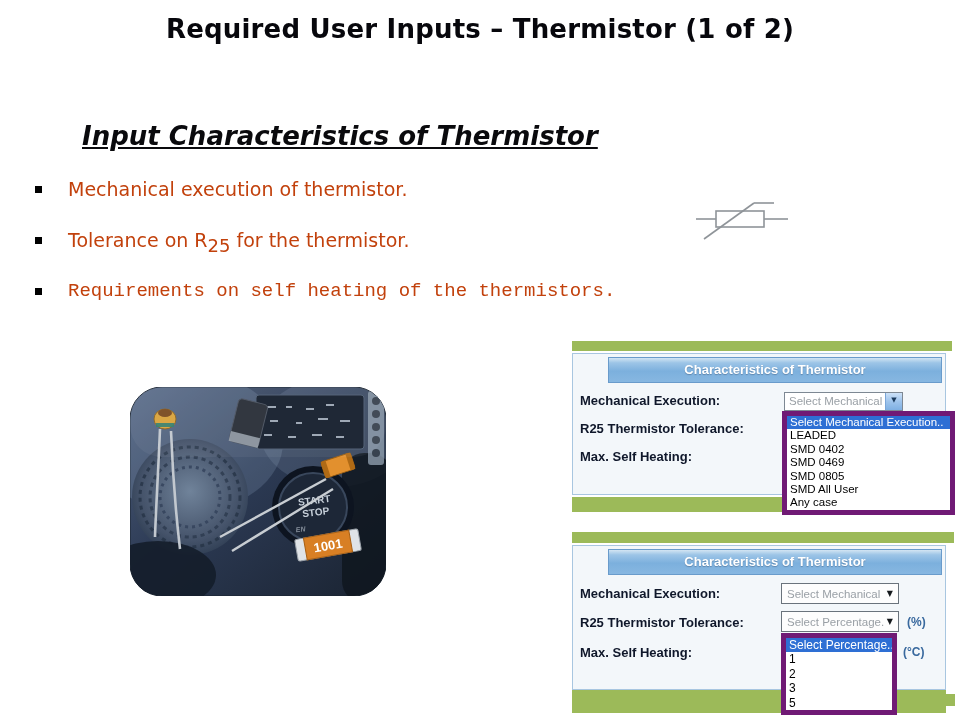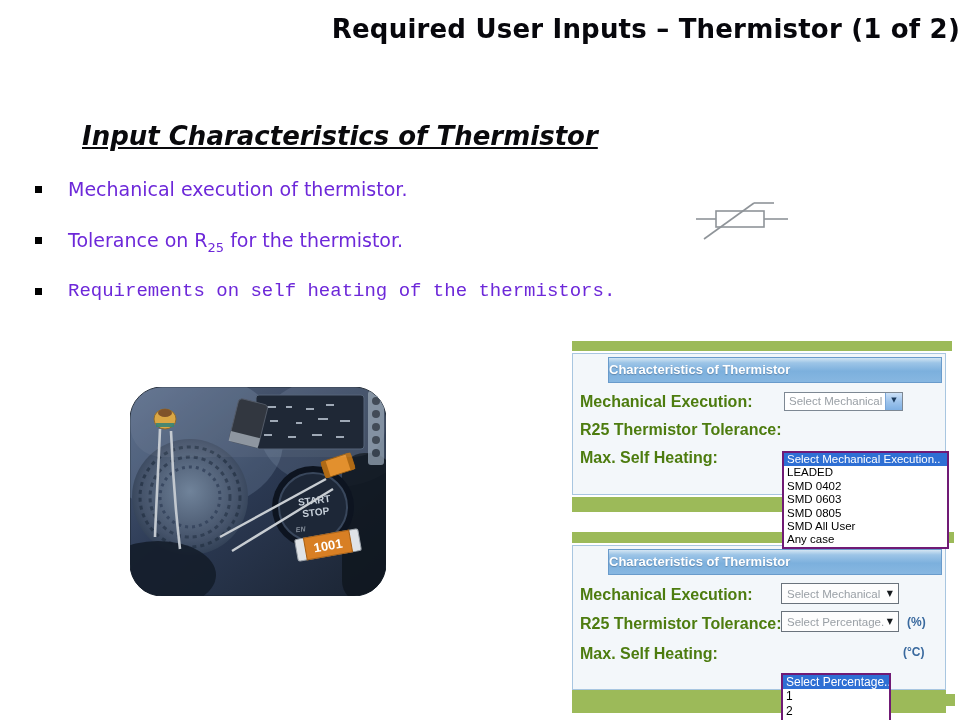--- a/index.html
+++ b/index.html
@@ -2,32 +2,32 @@
 <html><head>
 <meta charset="utf-8">
 <style>
   html,body{margin:0;padding:0;}
   body{
     width:960px;height:720px;position:relative;background:#ffffff;
     font-family:"DejaVu Sans","Liberation Sans",sans-serif;overflow:hidden;
   }
   
   .slide-title{
-    position:absolute;top:14px;left:0;width:960px;text-align:right;
+    position:absolute;top:14px;left:0;width:960px;text-align:center;
     font-size:26px;font-weight:bold;color:#07070c;letter-spacing:.2px;
   }
   .slide-subtitle{
     position:absolute;left:82px;top:121px;
     font-size:26px;font-weight:bold;font-style:italic;
     text-decoration:underline;color:#0a0a0d;
   }
   .bullet{position:absolute;left:35px;display:flex;align-items:flex-start;}
   .bullet .marker{width:7px;height:7px;background:#000;margin-top:8px;flex:none;}
-  .bullet .btext{margin-left:26px;font-size:19px;color:#6d28d9;}
-  .bullet .btext sub{font-size:13px;}
+  .bullet .btext{margin-left:26px;font-size:19px;color:#c2410c;}
+  .bullet .btext sub{font-size:18px;}
   .b1{top:178px;} .b2{top:229px;} .b3{top:280px;font-family:Liberation Mono, monospace;}
   
   .tsym{position:absolute;left:692px;top:193px;}
   
   .photo{position:absolute;left:130px;top:387px;width:256px;height:209px;}
   
   .gbar{position:absolute;background:#9cba59;}
   .bar1a{left:572px;top:341px;width:380px;height:10px;}
   .bar1b{left:572px;top:497px;width:374px;height:15px;}
   .bar2a{left:572px;top:532px;width:382px;height:11px;}
@@ -37,28 +37,28 @@
     position:absolute;width:372px;background:#f3f7fa;
     border:1px solid #a8c6e0;
   }
   .p1{left:572px;top:353px;height:140px;}
   .p2{left:572px;top:545px;height:143px;}
   .phead{
     position:absolute;left:3px;right:3px;top:3px;height:24px;
     background:linear-gradient(180deg,#d3e5f3 0%,#9dc5e7 20%,#7cb0dd 55%,#87b7e1 100%);
     border:1px solid #699bcb;
     color:#ffffff;font-family:"Liberation Sans",sans-serif;
-    font-size:13px;font-weight:bold;text-align:left;line-height:24px;
+    font-size:13px;font-weight:bold;text-align:center;line-height:24px;
     text-shadow:0 1px 1px rgba(70,100,135,.55);
     margin-left:32px;
   }
   .flabel{
     position:absolute;left:7px;
     font-family:"Liberation Sans",sans-serif;
-    font-size:16px;font-weight:bold;color:#4d7c0f;white-space:nowrap;
+    font-size:13px;font-weight:bold;color:#0f172a;white-space:nowrap;
   }
   .unit{
     position:absolute;font-family:"Liberation Sans",sans-serif;
     font-size:12px;font-weight:bold;color:#39699e;
   }
   
   .comboA{
     position:absolute;height:17px;display:flex;background:#fff;
     border:1px solid #7d8893;
   }
@@ -76,21 +76,21 @@
     position:absolute;width:116px;height:19px;background:#fdfdfd;
     border:1px solid #6a737c;display:flex;justify-content:space-between;align-items:center;
   }
   .comboB .cval{
     font-family:"Liberation Sans",sans-serif;font-size:11.5px;color:#9aa0a6;
     padding-left:5px;overflow:hidden;white-space:nowrap;
   }
   .comboB .carr{font-size:8px;color:#14181c;padding-right:5px;}
   
   .dlist{
-    position:absolute;background:#ffffff;border:2px solid #701a75;z-index:10;margin-top:40px;
+    position:absolute;background:#ffffff;border:5px solid #701a75;z-index:10;
   }
   .dl1{left:209px;top:57px;width:163px;}
   .dl2{left:208px;top:87px;width:106px;}
   .ditem{
     font-family:"Liberation Sans",sans-serif;color:#000;
     padding-left:3px;white-space:nowrap;overflow:hidden;
   }
   .dl1 .ditem{font-size:11.5px;height:13.4px;line-height:13.4px;}
   .dl2 .ditem{font-size:12px;height:14.4px;line-height:14.4px;}
   .ditem.sel{background:#2e6fd4;color:#ffffff;}
@@ -229,21 +229,21 @@
   <div class="flabel" style="top:67px">R25 Thermistor Tolerance:</div>
   <div class="flabel" style="top:95px">Max. Self Heating:</div>
   <div class="comboA" style="left:211px;top:38px">
     <span class="cval">Select Mechanical</span>
     <span class="cbtn">▼</span>
   </div>
   <div class="dlist dl1">
     <div class="ditem sel">Select Mechanical Execution..</div>
     <div class="ditem">LEADED</div>
     <div class="ditem">SMD 0402</div>
-    <div class="ditem">SMD 0603</div>
+    <div class="ditem">SMD 0469</div>
     <div class="ditem">SMD 0805</div>
     <div class="ditem">SMD All User</div>
     <div class="ditem">Any case</div>
   </div>
 </div>
 <div class="gbar bar1b"></div>
 
 <div class="gbar bar2a"></div>
 <div class="panel p2">
   <div class="phead">Characteristics of Thermistor</div>

